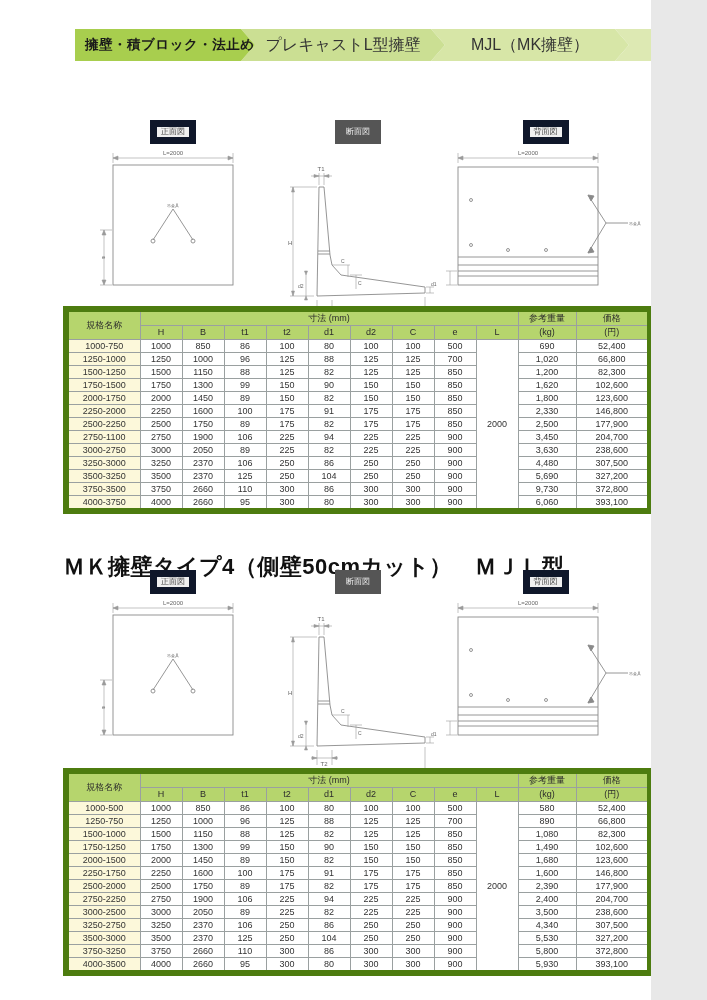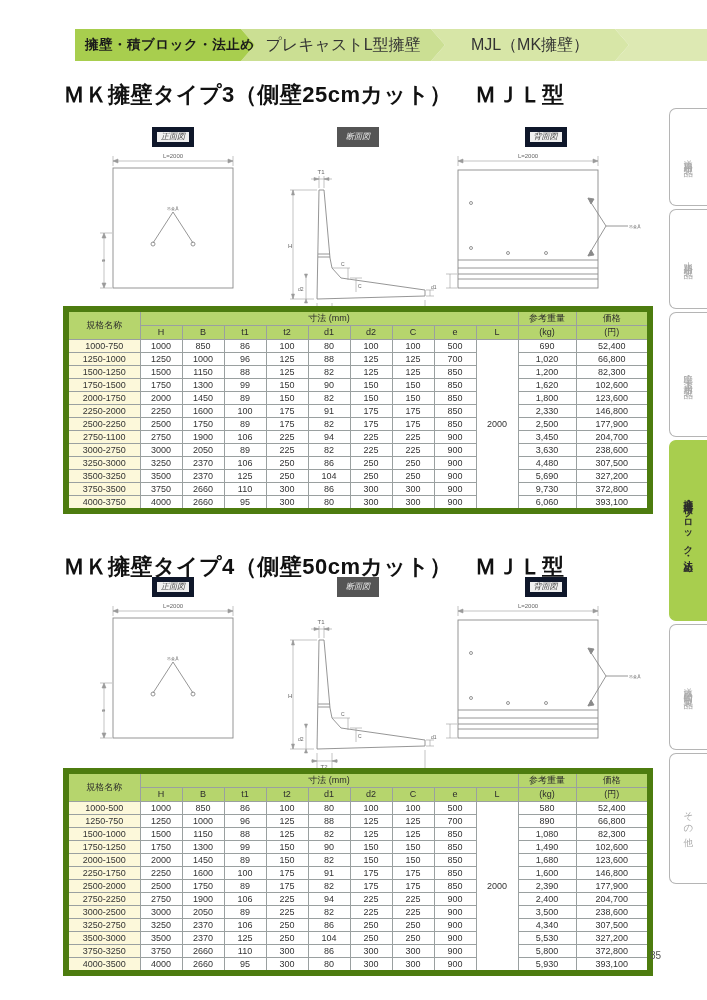--- a/index.html
+++ b/index.html
@@ -1,16 +1,16 @@
 <!DOCTYPE html>
 <html><head>
 <meta charset="utf-8">
 <style>
   html,body{margin:0;padding:0;background:#e8e8e8;}
-  .page{position:relative;width:707px;height:1000px;background:#ffffff;overflow:hidden;
+  .page{position:relative;width:651px;height:1000px;background:#ffffff;overflow:hidden;
         font-family:"Liberation Sans","DejaVu Sans",sans-serif;color:#333;}
   
   .banner{position:absolute;top:29px;left:75px;width:632px;height:32px;}
   .crumb{position:absolute;top:0;height:32px;display:flex;align-items:center;justify-content:center;}
   .crumb.c1{left:0;width:180px;background:#a8ce4e;z-index:4;
             clip-path:polygon(0 0,calc(100% - 14px) 0,100% 50%,calc(100% - 14px) 100%,0 100%);
             justify-content:flex-start;padding-left:10px;box-sizing:border-box;}
   .crumb.c1 span{font-weight:bold;font-size:13.5px;color:#1a1a1a;letter-spacing:0.5px;}
   .crumb.c2{left:166px;width:204px;background:#cbdf93;z-index:3;
             clip-path:polygon(0 0,calc(100% - 14px) 0,100% 50%,calc(100% - 14px) 100%,0 100%,14px 50%);}
@@ -25,22 +25,22 @@
   .title.t1{top:80px;}
   .title.t2{top:552px;}
   
   .diagrams{position:absolute;left:63px;width:600px;height:195px;}
   .diagrams.d1{top:115px;}
   .diagrams.d2{top:565px;}
   .fig{position:absolute;top:0;}
   .fig-front{left:35px;width:150px;}
   .fig-section{left:215px;width:160px;}
   .fig-back{left:375px;width:215px;}
-  .fig-label{display:block;margin:12px auto 1px auto;width:max-content;font-size:8px;line-height:10px;
-             padding:0 4px;border:5px solid #0f172a;background:#f0f0f0;color:#444;font-style:italic;}
+  .fig-label{display:block;margin:5px auto 1px auto;width:max-content;font-size:8px;line-height:10px;
+             padding:0 4px;border:7px solid #0f172a;background:#f0f0f0;color:#444;}
   .fig-label.dark{background:#555;border-color:#555;color:#eee;}
   svg{display:block;}
   svg text{font-family:"Liberation Sans","DejaVu Sans",sans-serif;fill:#666;}
   
   table.spec{position:absolute;left:63px;width:584px;border-collapse:collapse;table-layout:fixed;
              font-size:9px;line-height:11px;}
   table.spec.tb1{top:306px;}
   table.spec.tb2{top:768px;}
   table.spec th,table.spec td{border:1px solid #9aa0a0;text-align:center;padding:0;height:12px;
                               overflow:hidden;white-space:nowrap;}
@@ -72,21 +72,20 @@
     </div>
     <div class="crumb c2">
       <span>プレキャストL型擁壁</span>
     </div>
     <div class="crumb c3">
       <span>MJL（MK擁壁）</span>
     </div>
     <div class="crumb c4"></div>
   </div>
 
-  <h1 class="title t1">ＭＫ擁壁タイプ3（側壁25cmカット）　ＭＪＬ型</h1>
 
   <div class="diagrams d1">
     <div class="fig fig-front">
       <span class="fig-label">正面図</span>
       <svg width="150" height="160" viewBox="0 0 150 160">
         <g stroke="#9a9a9a" stroke-width="0.6" fill="none">
           <line x1="15" y1="8" x2="15" y2="18"></line>
             <line x1="135" y1="8" x2="135" y2="18"></line>
           <line x1="15" y1="13" x2="135" y2="13"></line>
           <path d="M15 13 l5 -2 l0 4 z" fill="#9a9a9a"></path>

